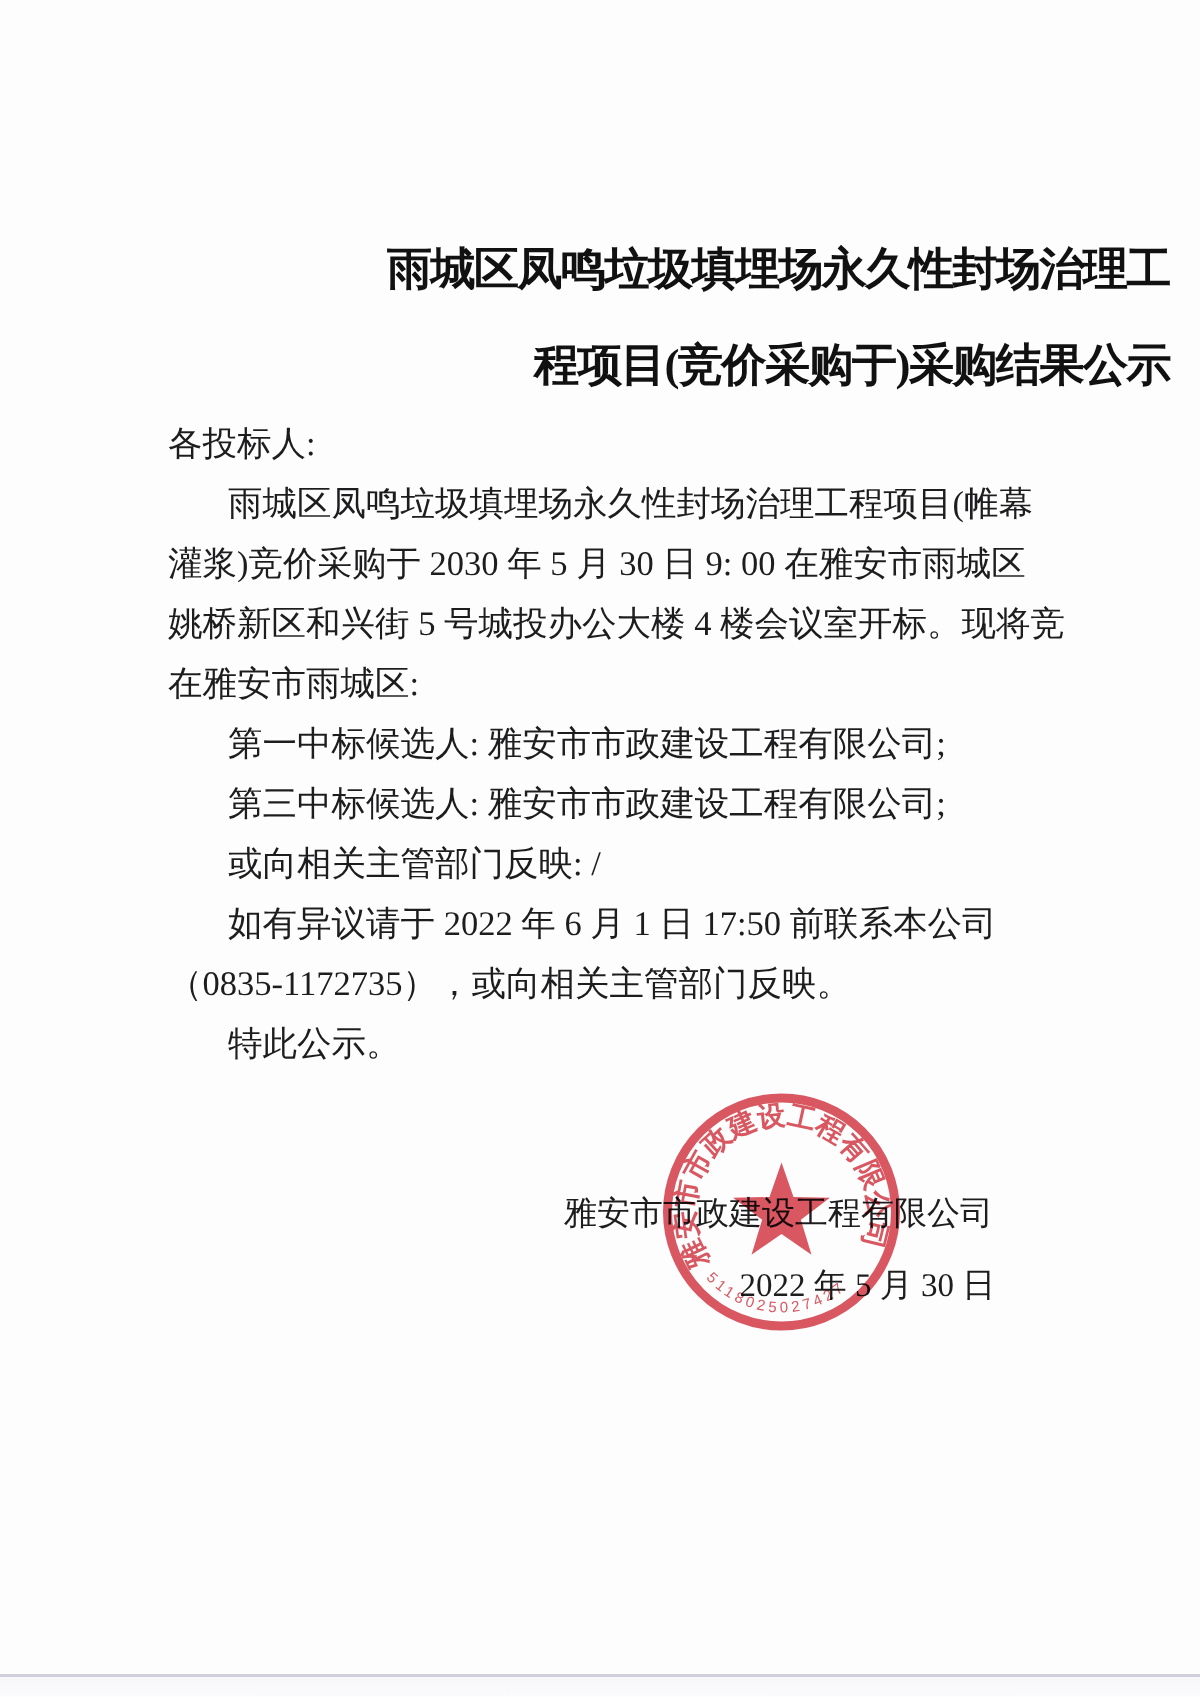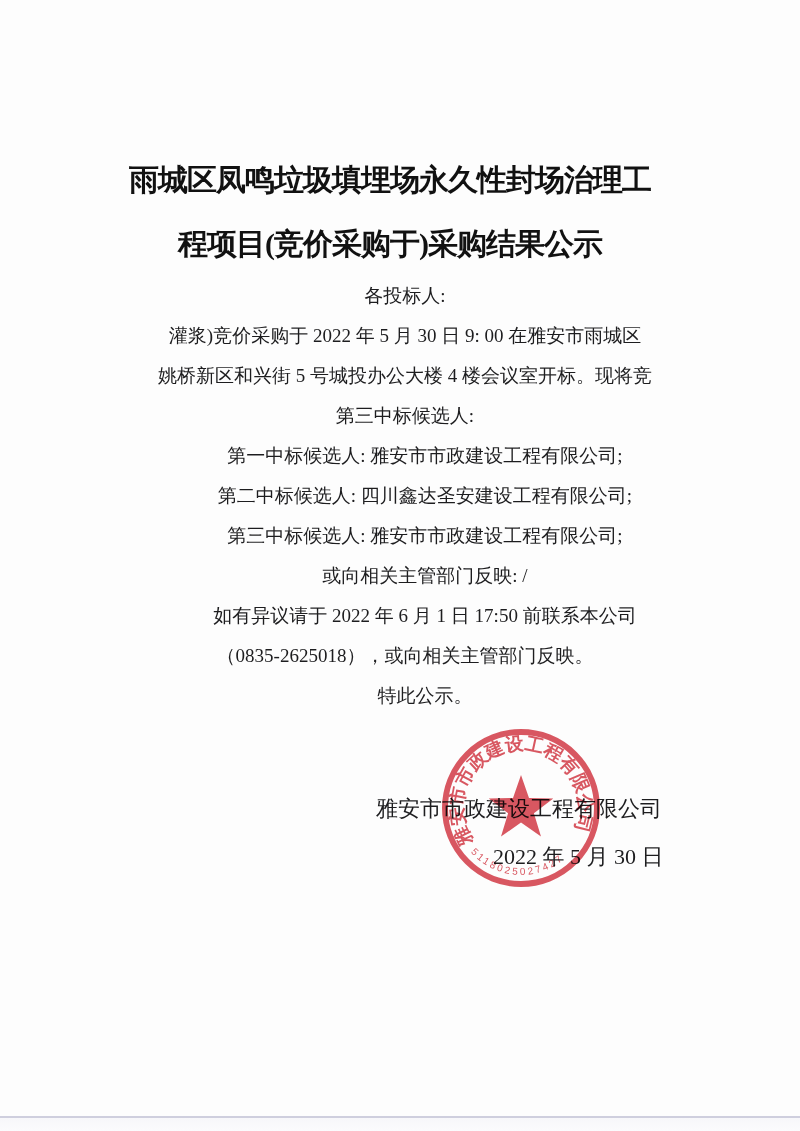--- a/index.html
+++ b/index.html
@@ -12,41 +12,40 @@
   .page{
     position:relative;
     width:800px;height:1131px;
     background:#fdfdfd;
     color:#1c1c1e;
   }
   .title-block{
     position:absolute;
     top:148px;left:0;
     width:780px;
-    text-align:center;
+    text-align:right;
   }
   .title-line{
     font-size:30px;
     font-weight:bold;
     line-height:64px;
     letter-spacing:-1px;
     color:#111;
     white-space:nowrap;
   }
   .body-block{
     position:absolute;
     top:276px;left:112px;
     width:586px;
   }
   .body-line{
-    font-size:19px;
+    font-size:23px;
     line-height:40px;
     white-space:nowrap;
     color:#1d1d1f;
-    text-align:center;
   }
   .body-line.indent{ text-indent:40px; }
   .signature{
     position:absolute;
     top:796px;right:138px;
     font-size:22px;
     line-height:26px;
     white-space:nowrap;
     color:#1d1d1f;
   }
@@ -84,29 +83,29 @@
 
 <div class="page">
 
   <div class="title-block">
     <div class="title-line">雨城区凤鸣垃圾填埋场永久性封场治理工</div>
     <div class="title-line">程项目(竞价采购于)采购结果公示</div>
   </div>
 
   <div class="body-block">
     <div class="body-line">各投标人:</div>
-    <div class="body-line">灌浆)竞价采购于 2022 年 5 月 30 日 9: 00 在雅安市雨城区</div>
+    <div class="body-line indent">雨城区凤鸣垃圾填埋场永久性封场治理工程项目(帷幕</div>
+    <div class="body-line">灌浆)竞价采购于 2030 年 5 月 30 日 9: 00 在雅安市雨城区</div>
     <div class="body-line">姚桥新区和兴街 5 号城投办公大楼 4 楼会议室开标。现将竞</div>
-    <div class="body-line">第三中标候选人:</div>
+    <div class="body-line">在雅安市雨城区:</div>
     <div class="body-line indent">第一中标候选人: 雅安市市政建设工程有限公司;</div>
-    <div class="body-line indent">第二中标候选人: 四川鑫达圣安建设工程有限公司;</div>
     <div class="body-line indent">第三中标候选人: 雅安市市政建设工程有限公司;</div>
     <div class="body-line indent">或向相关主管部门反映: /</div>
     <div class="body-line indent">如有异议请于 2022 年 6 月 1 日 17:50 前联系本公司</div>
-    <div class="body-line">（0835-2625018），或向相关主管部门反映。</div>
+    <div class="body-line">（0835-1172735），或向相关主管部门反映。</div>
     <div class="body-line indent">特此公示。</div>
   </div>
 
   <div class="signature">雅安市市政建设工程有限公司</div>
   <div class="sig-date">2022 年 5 月 30 日</div>
 
   <svg class="seal" viewBox="0 0 172 172" xmlns="http://www.w3.org/2000/svg">
     <defs>
       <path id="ringTextPath" d="M 38.5 119.3 A 58 58 0 1 1 133.5 119.3" fill="none"></path>
       <path id="serialPath" d="M 33.2 127.2 A 67 67 0 0 0 138.8 127.2" fill="none"></path>

